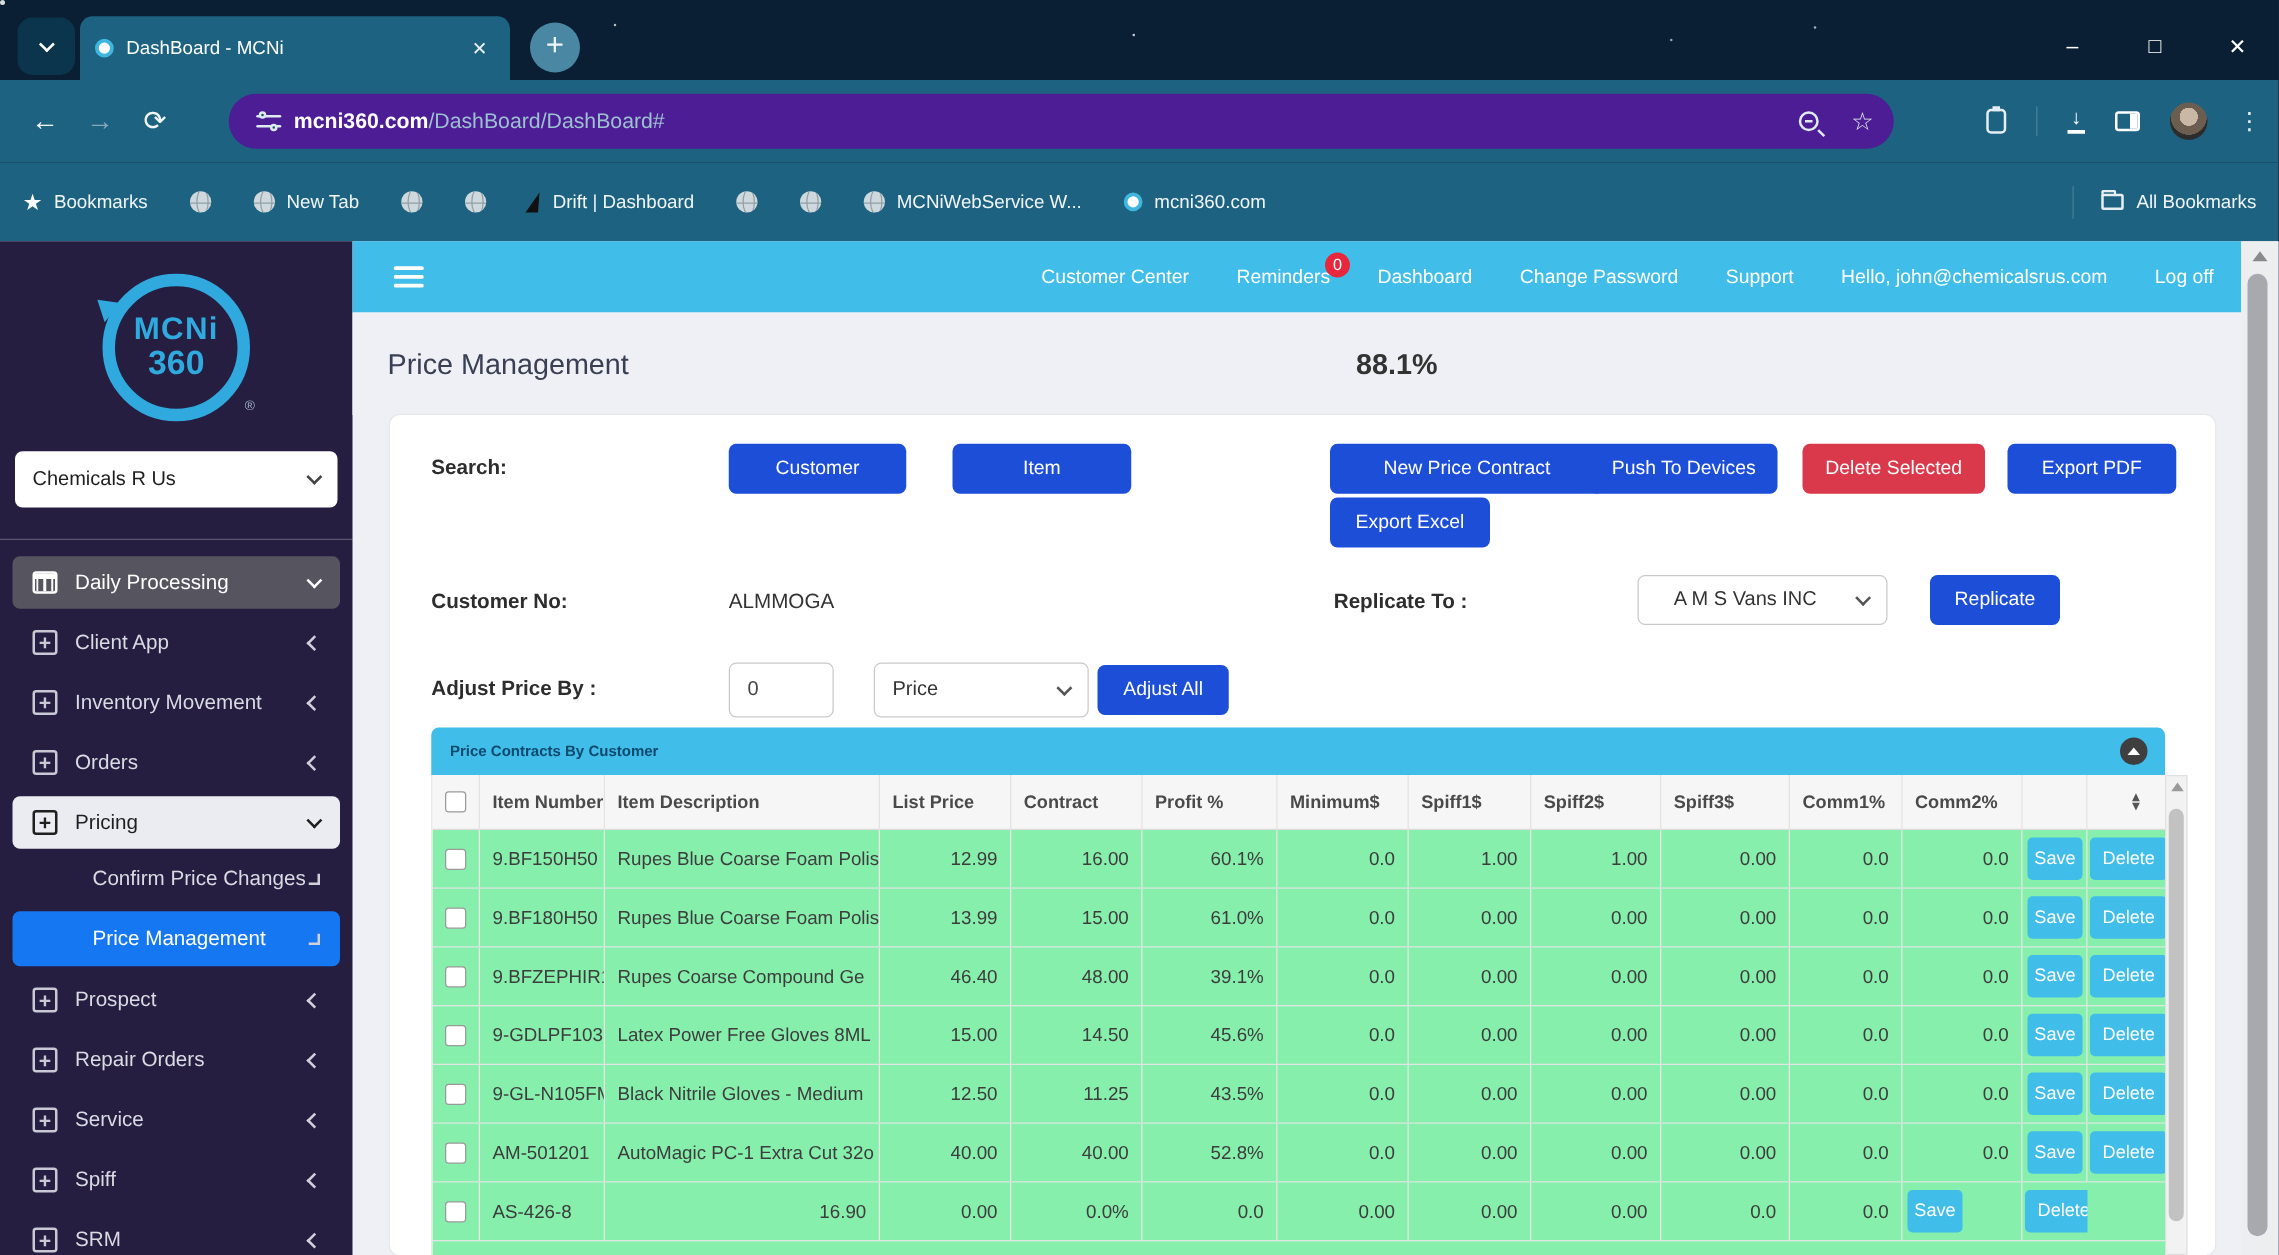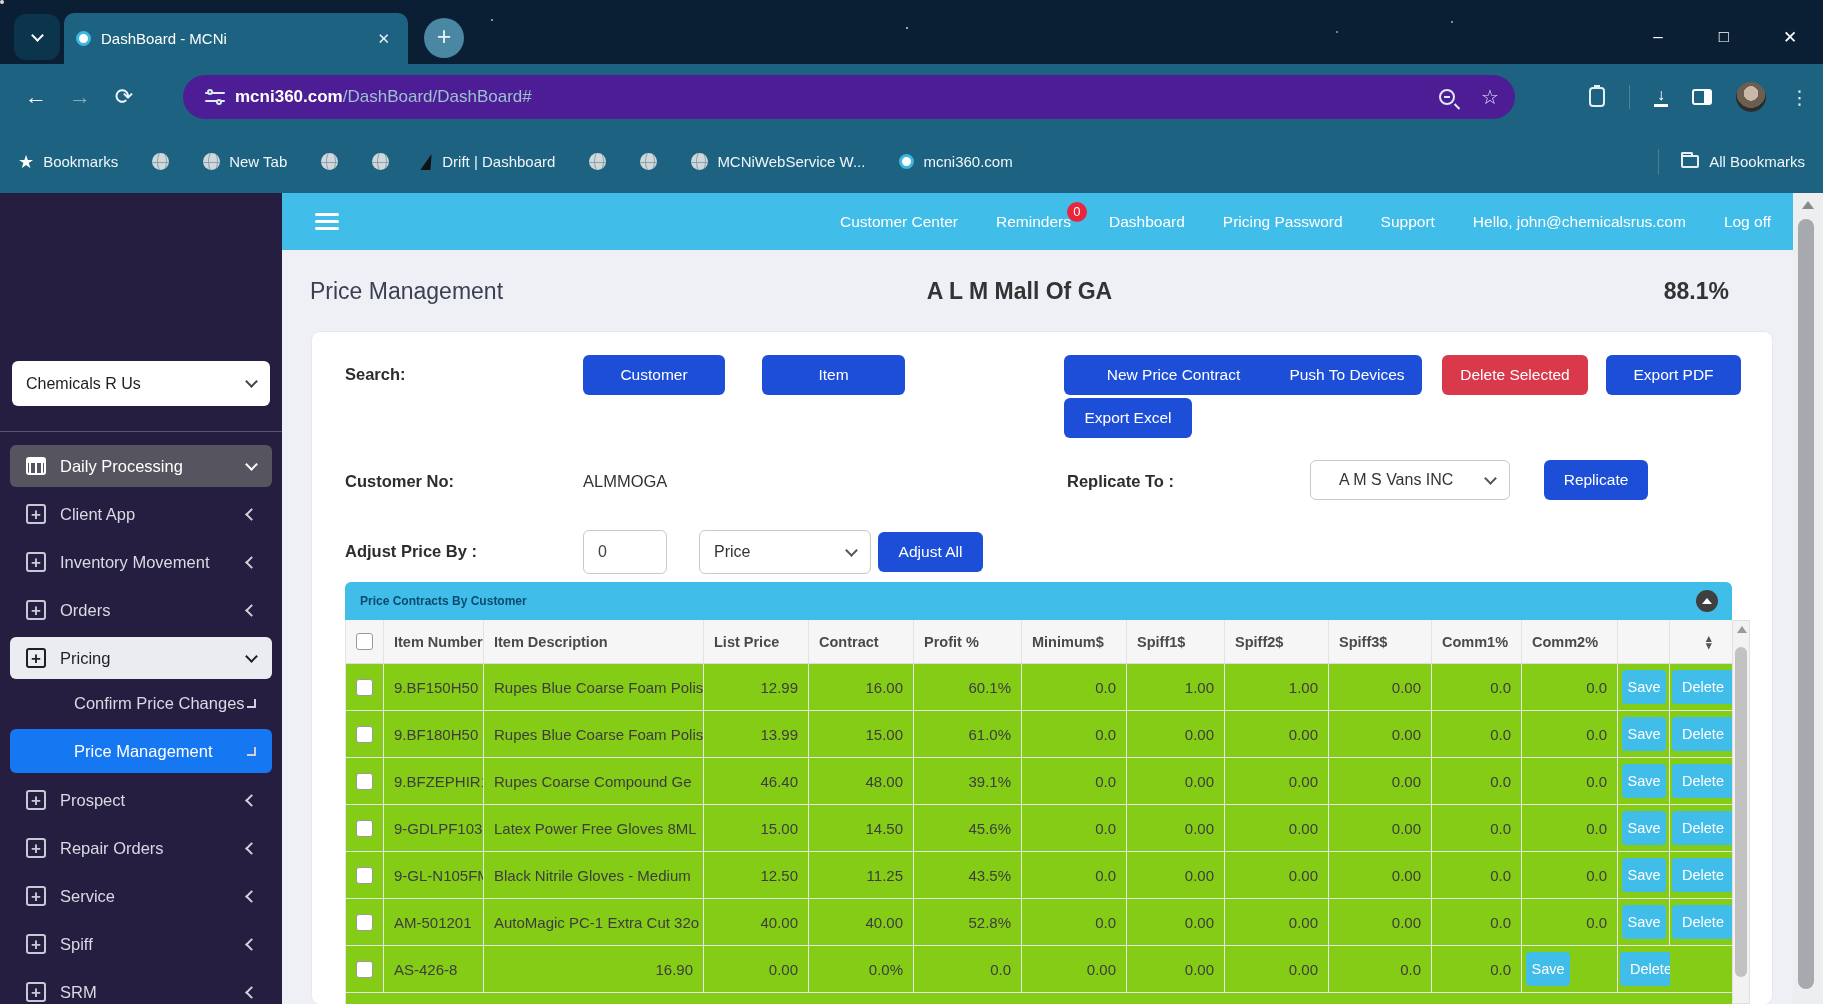--- a/index.html
+++ b/index.html
@@ -152,21 +152,21 @@
     display:flex;align-items:center;}
   .panel-title{color:#0c4a6e;font-weight:bold;font-size:12px;margin-left:15px;}
   .collapse-btn{margin-left:auto;margin-right:14px;width:22px;height:22px;border-radius:50%;background:#3f3f3f;
     display:flex;align-items:center;justify-content:center;}
   .collapse-btn i{width:0;height:0;border-left:5px solid transparent;border-right:5px solid transparent;border-bottom:6px solid #fff;}
   .tbl{position:absolute;left:0;top:38px;width:1387px;height:384px;overflow:hidden;border-left:1px solid #e3e3e3;}
   .trow,.thead{display:grid;grid-template-columns:38px 100px 220px 105px 105px 108px 105px 98px 104px 103px 90px 96px 52px 74px;}
   .thead{height:44px;background:#f6f6f6;border-bottom:1px solid #dcdcdc;}
   .thead .th{display:flex;align-items:center;padding:0 10px;font-size:14.5px;font-weight:bold;color:#4a4a4a;
     border-right:1px solid #e3e3e3;white-space:nowrap;overflow:hidden;}
-  .trow{height:47px;background:#84cc16;border-bottom:1px solid #e4e4e4;}
+  .trow{height:47px;background:#86efac;border-bottom:1px solid #e4e4e4;}
   .trow .td{display:flex;align-items:center;padding:0 10px;font-size:15px;color:#3d3d3d;border-right:1px solid #e6e6e6;
     white-space:nowrap;overflow:hidden;}
   .td.num{justify-content:flex-end;}
   .cb{width:17px;height:17px;border:1.6px solid #9a9a9a;border-radius:3px;background:#fff;margin:0 auto;}
   .sortgl{display:flex;flex-direction:column;line-height:.55;color:#555;font-size:11px;margin-left:26px;}
   .rowbtn{height:34px;border-radius:4px;background:#41bde9;color:#fff;font-size:14.5px;border:none;
     display:flex;align-items:center;justify-content:center;}
   .rowbtn.save{width:44px;}
   .rowbtn.del{width:62px;flex:none;}
   .tbl-scroll{position:absolute;right:0;top:38px;width:18px;height:384px;background:#f2f2f2;border:1px solid #e0e0e0;}
@@ -294,20 +294,27 @@
     <span class="bm-right">
       <span class="bm-sep"></span>
       <span class="folder-ico"></span>
       <span>All Bookmarks</span>
     </span>
   </div>
 
   <div class="app">
 
     <div class="sidebar">
+      <div class="logo-wrap">
+        <div class="logo-ring">
+          <span class="logo-t1">MCNi</span>
+          <span class="logo-t2">360</span>
+          <span class="logo-r">®</span>
+        </div>
+      </div>
       <div class="company-select">
         <span>Chemicals R Us</span>
         <span class="chev down"></span>
       </div>
       <div class="side-divider"></div>
       <div class="menu">
 
       <div class="mitem" data-icon="calendar" data-state="expanded">
             <span class="sico ico-cal"></span>
 
@@ -395,41 +402,40 @@
           </span>
           <span class="navitem">
             <span>Reminders</span>
             <span class="badge">0</span>
           </span>
           <span class="navitem">
             <span>Dashboard</span>
             
           </span>
           <span class="navitem">
-            <span>Pricing Password</span>
+            <span>Change Password</span>
             
           </span>
           <span class="navitem">
             <span>Support</span>
             
           </span>
           <span class="navitem">
             <span>Hello, john@chemicalsrus.com</span>
             
           </span>
           <span class="navitem">
             <span>Log off</span>
             
           </span>
         </span>
     </div>
 
     <div class="pagehead">
       <span class="pg-title">Price Management</span>
-      <span class="pg-cust">A L M Mall Of GA</span>
       <span class="pg-pct">88.1%</span>
     </div>
 
     <div class="card">
       <span class="flabel" style="left:33px;top:33px">Search:</span>
       <button class="btn" style="left:271px;top:23px;width:142px">Customer</button>
       <button class="btn" style="left:450px;top:23px;width:143px">Item</button>
 
       <button class="btn" style="left:752px;top:23px;width:219px">New Price Contract</button>
       <button class="btn" style="left:960px;top:23px;width:150px">Push To Devices</button>

